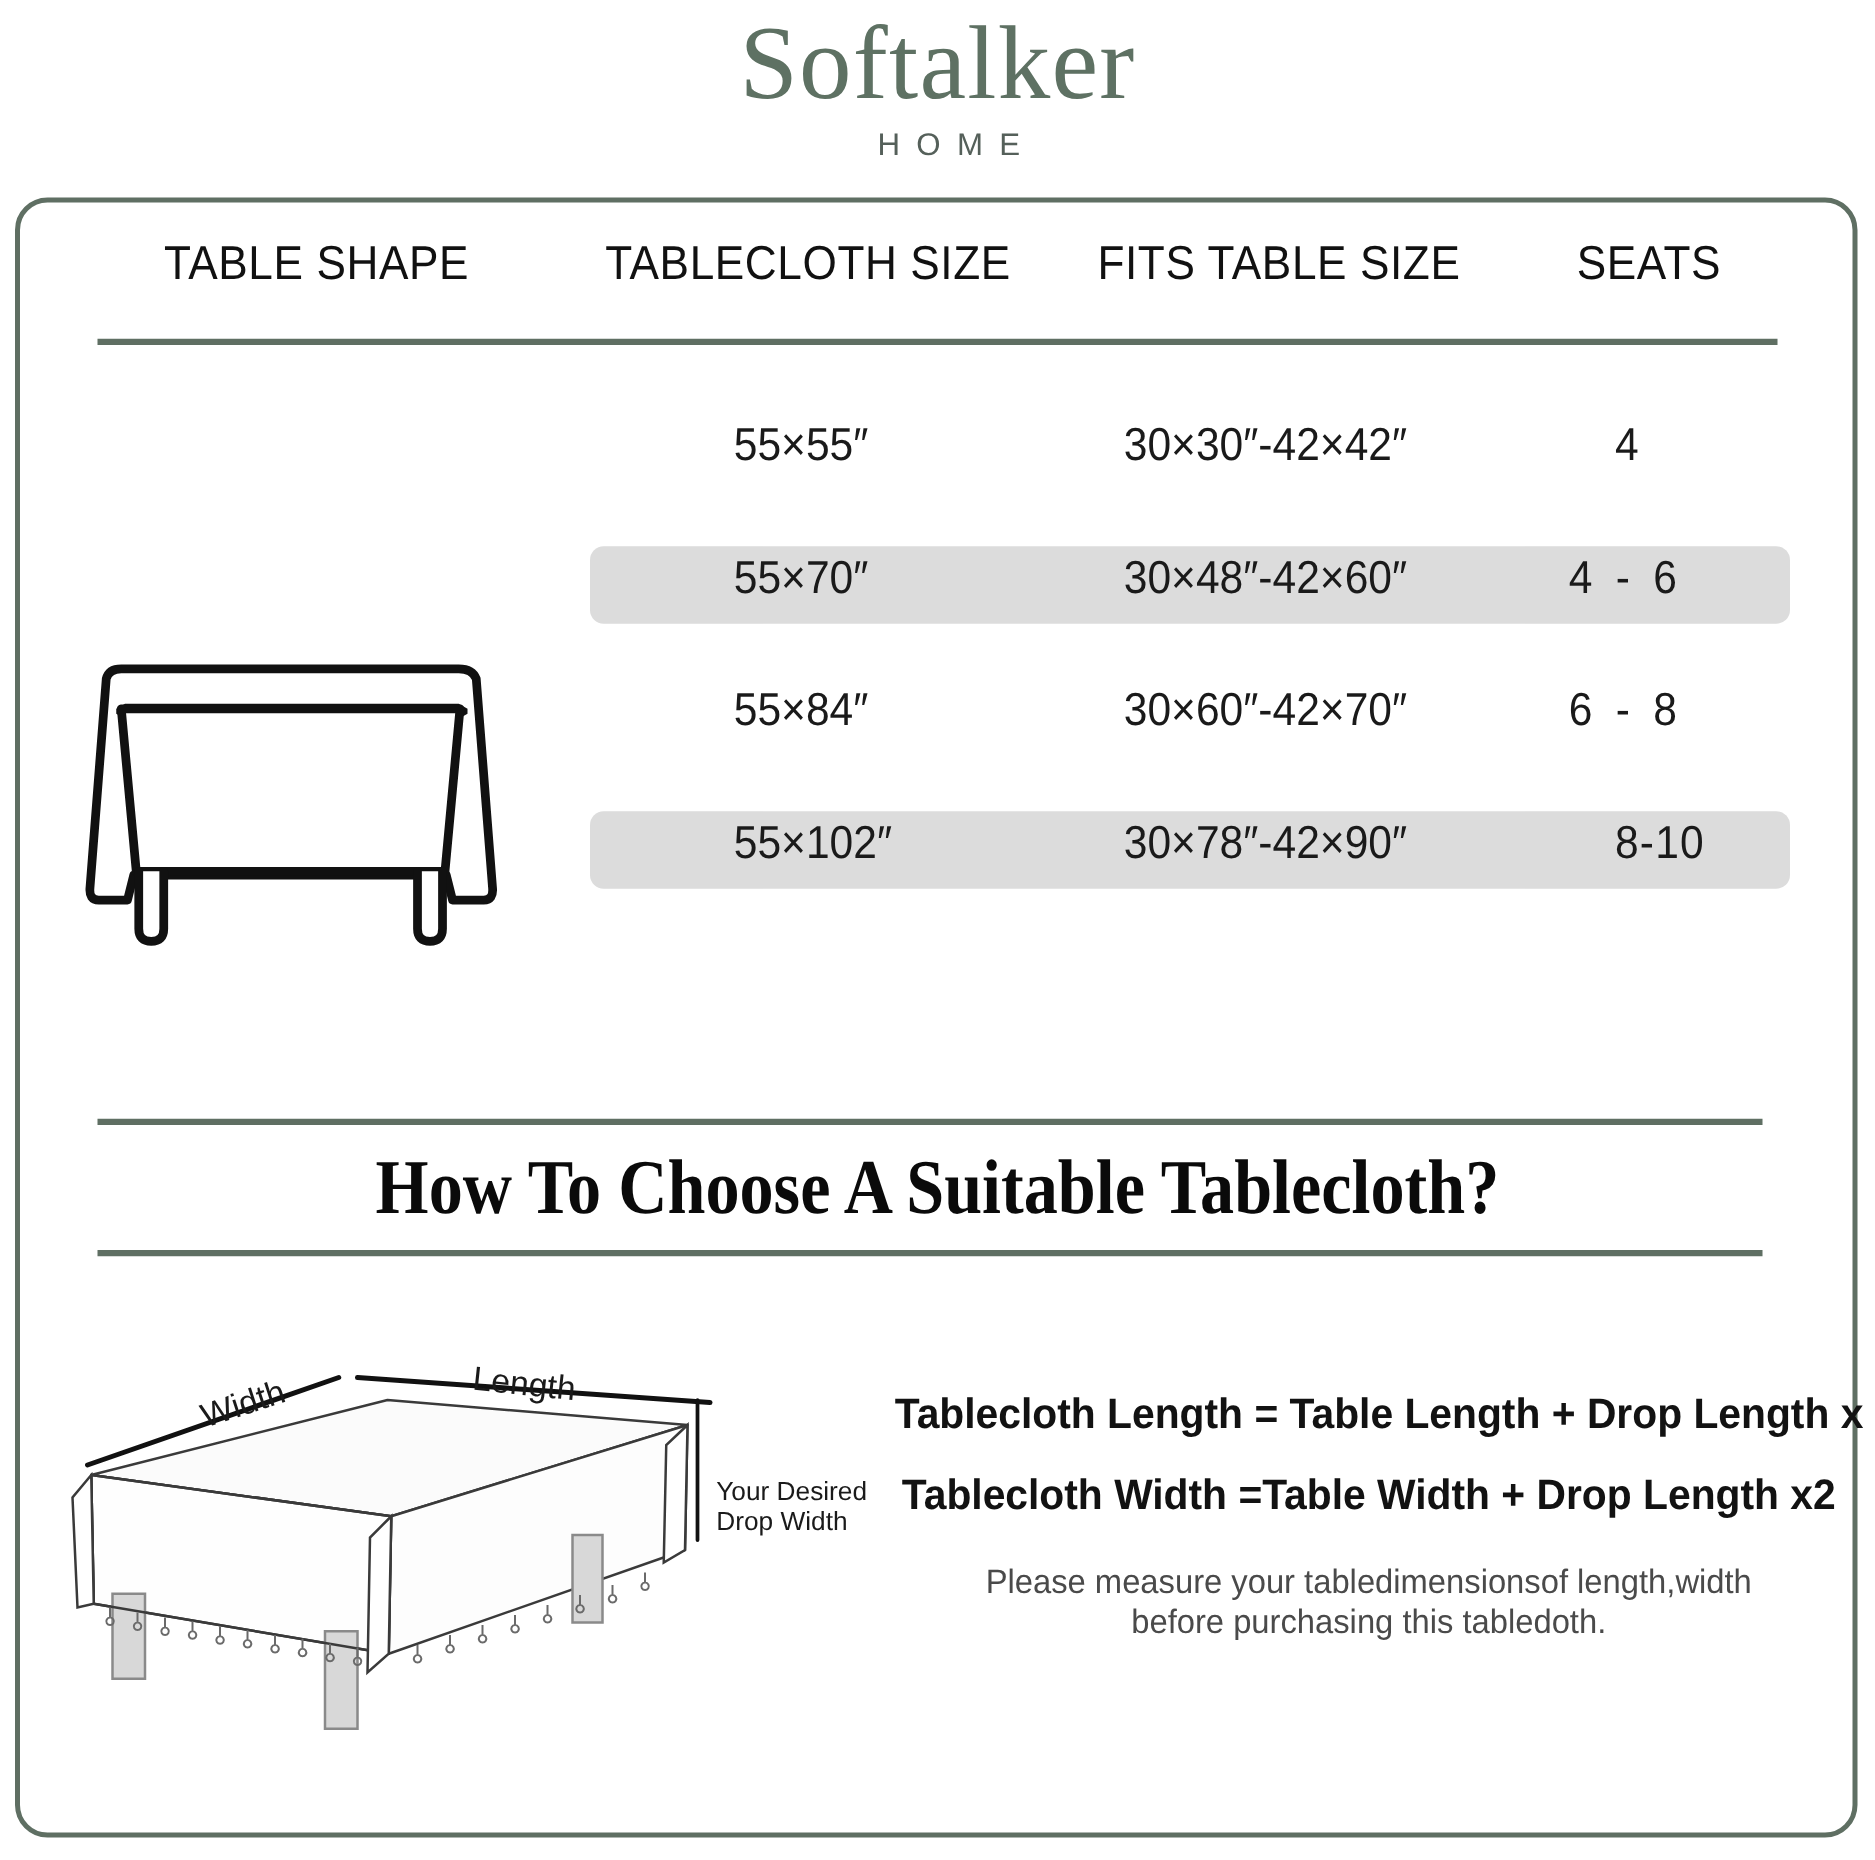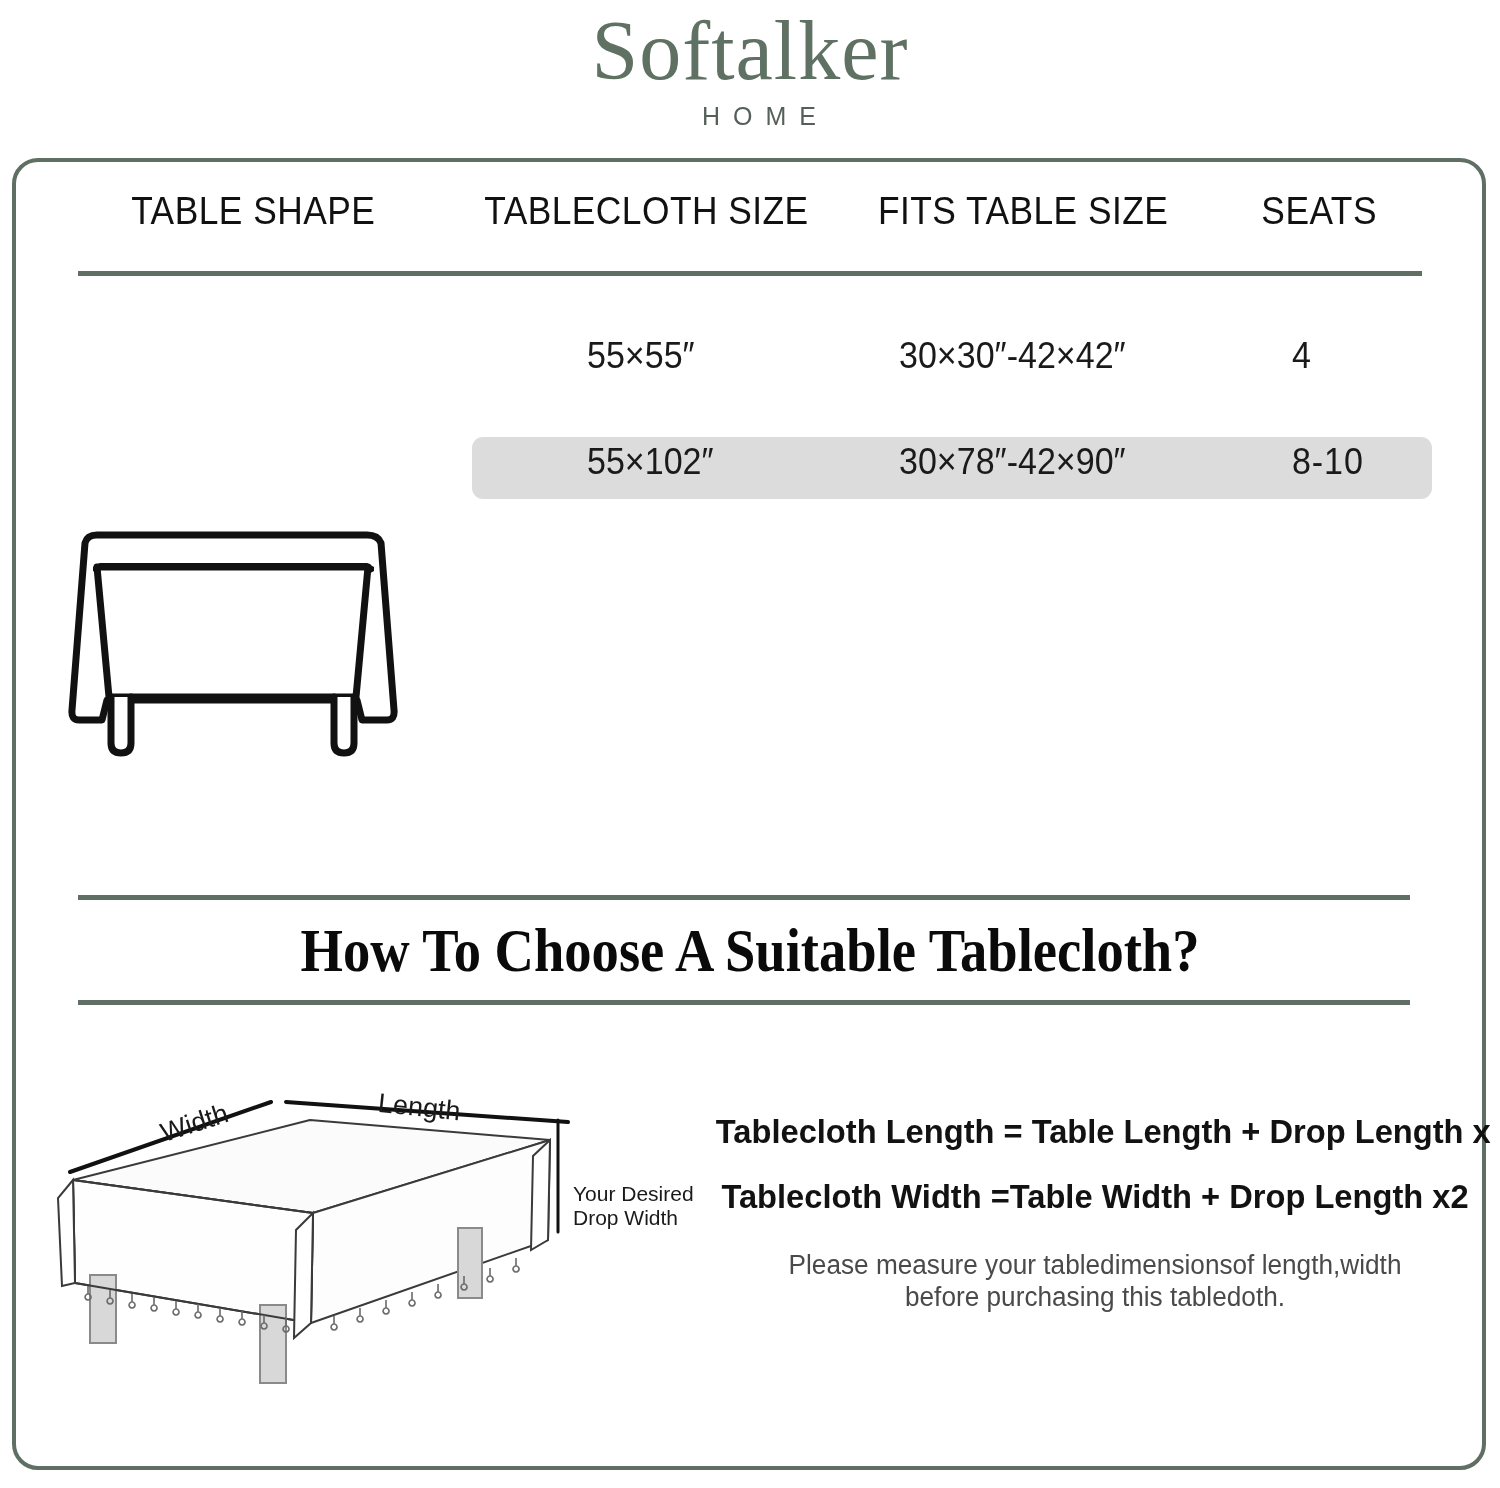--- a/index.html
+++ b/index.html
@@ -235,21 +235,33 @@
 
   <div class="rows">
 
     <div class="row">
 
       <div class="cell c-cloth">55×55″</div>
       <div class="cell c-fits">30×30″-42×42″</div>
       <div class="cell c-seats">4</div>
     </div>
 
-
+    <div class="row alt">
+      <div class="band"></div>
+      <div class="cell c-cloth">55×70″</div>
+      <div class="cell c-fits">30×48″-42×60″</div>
+      <div class="cell c-seats wide">4 - 6</div>
+    </div>
+
+    <div class="row">
+
+      <div class="cell c-cloth">55×84″</div>
+      <div class="cell c-fits">30×60″-42×70″</div>
+      <div class="cell c-seats wide">6 - 8</div>
+    </div>
 
     <div class="row alt">
       <div class="band"></div>
       <div class="cell c-cloth">55×102″</div>
       <div class="cell c-fits">30×78″-42×90″</div>
       <div class="cell c-seats">8-10</div>
     </div>
 
 
   </div>

